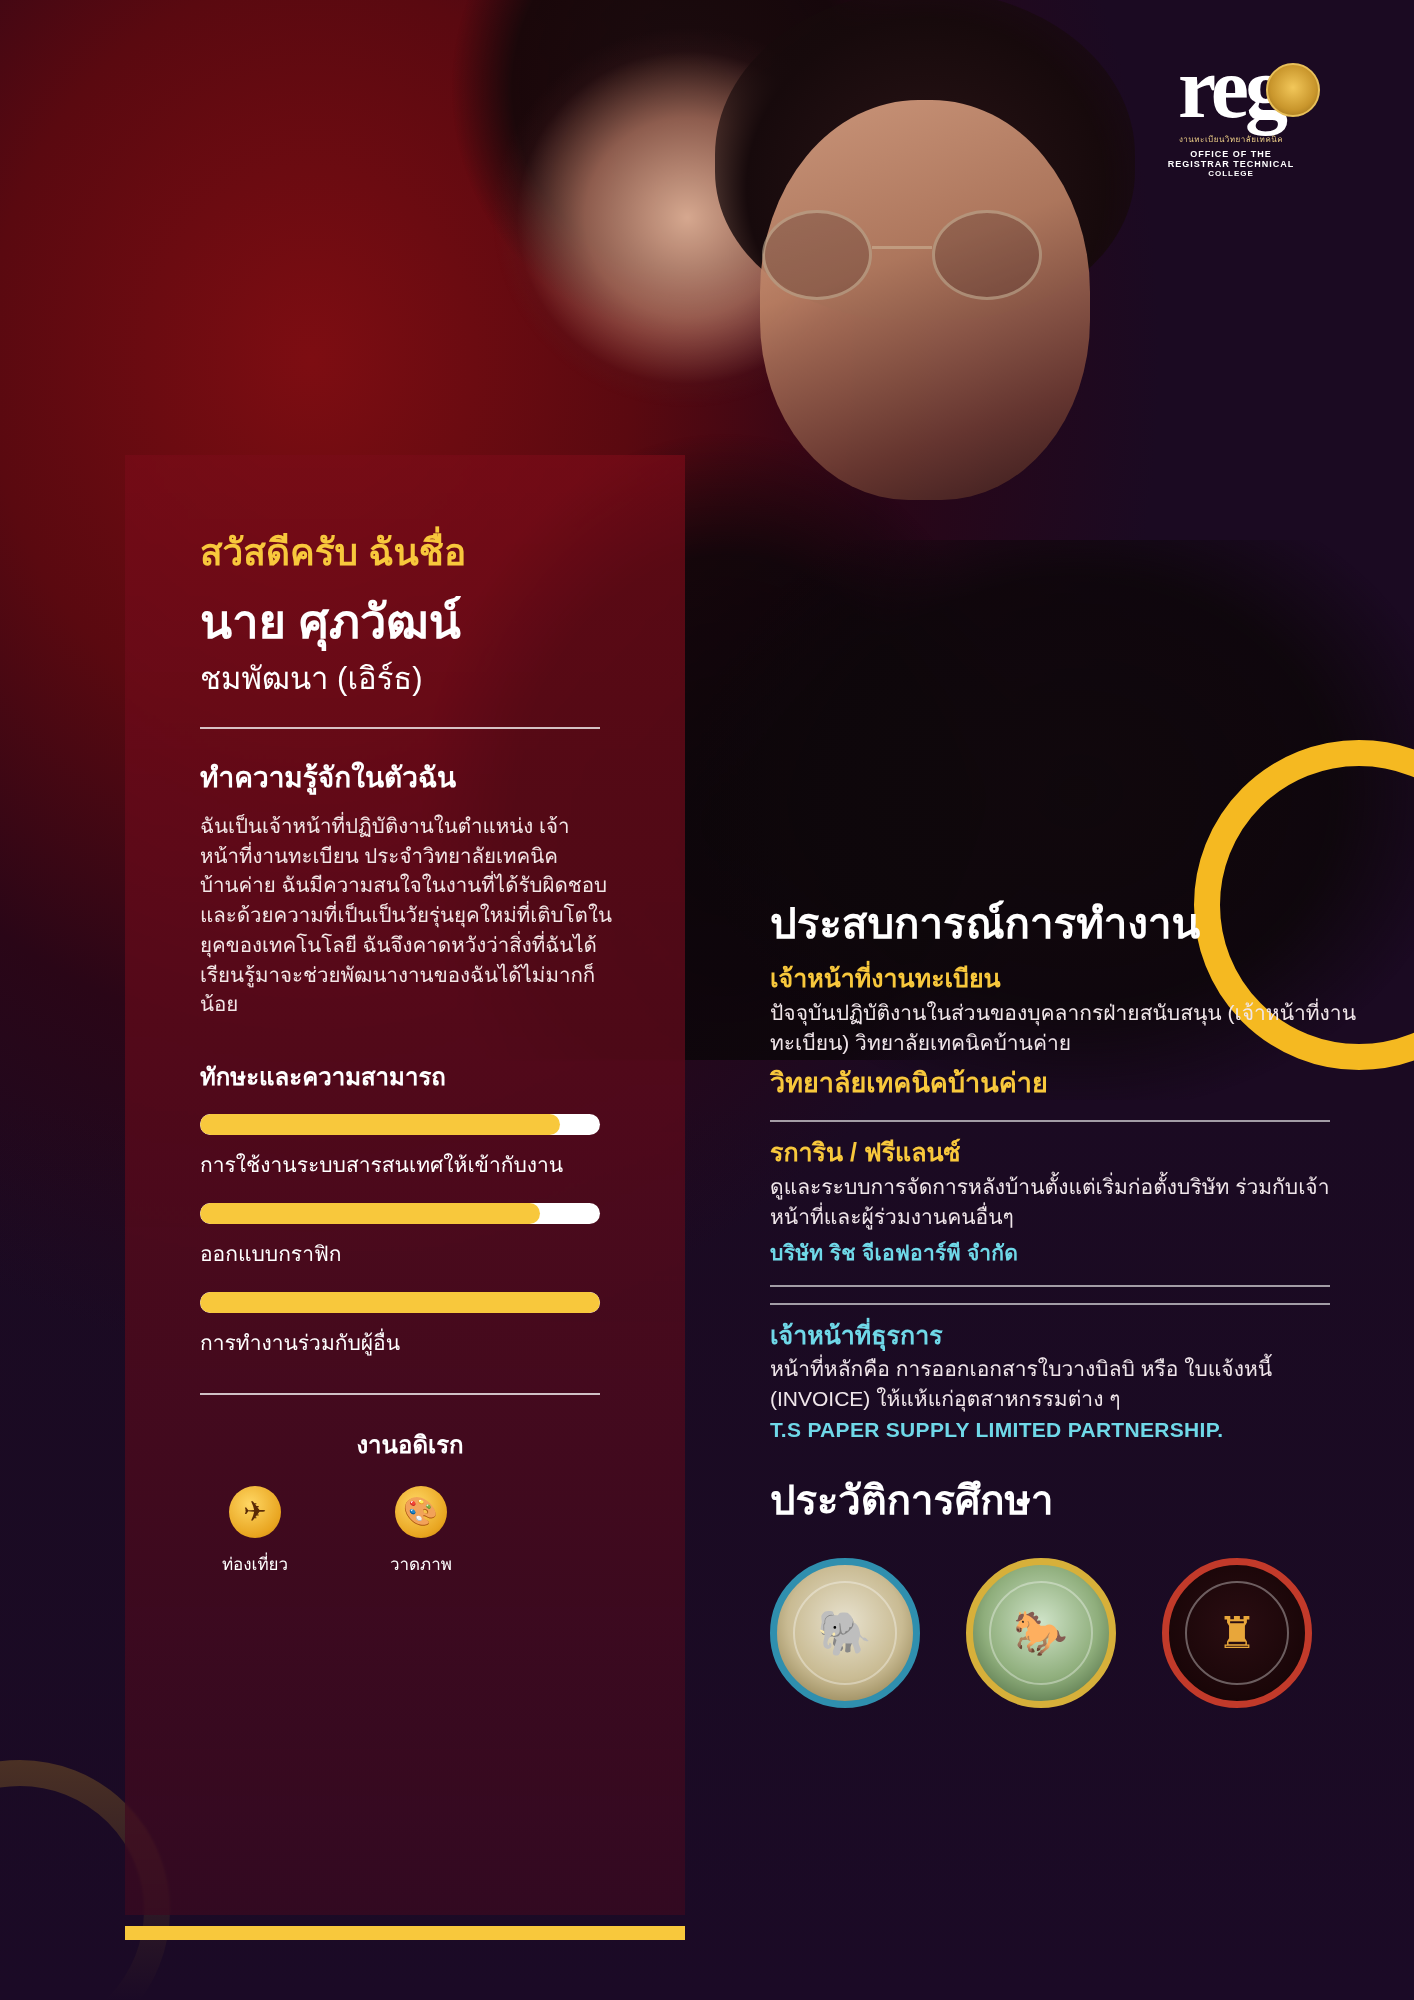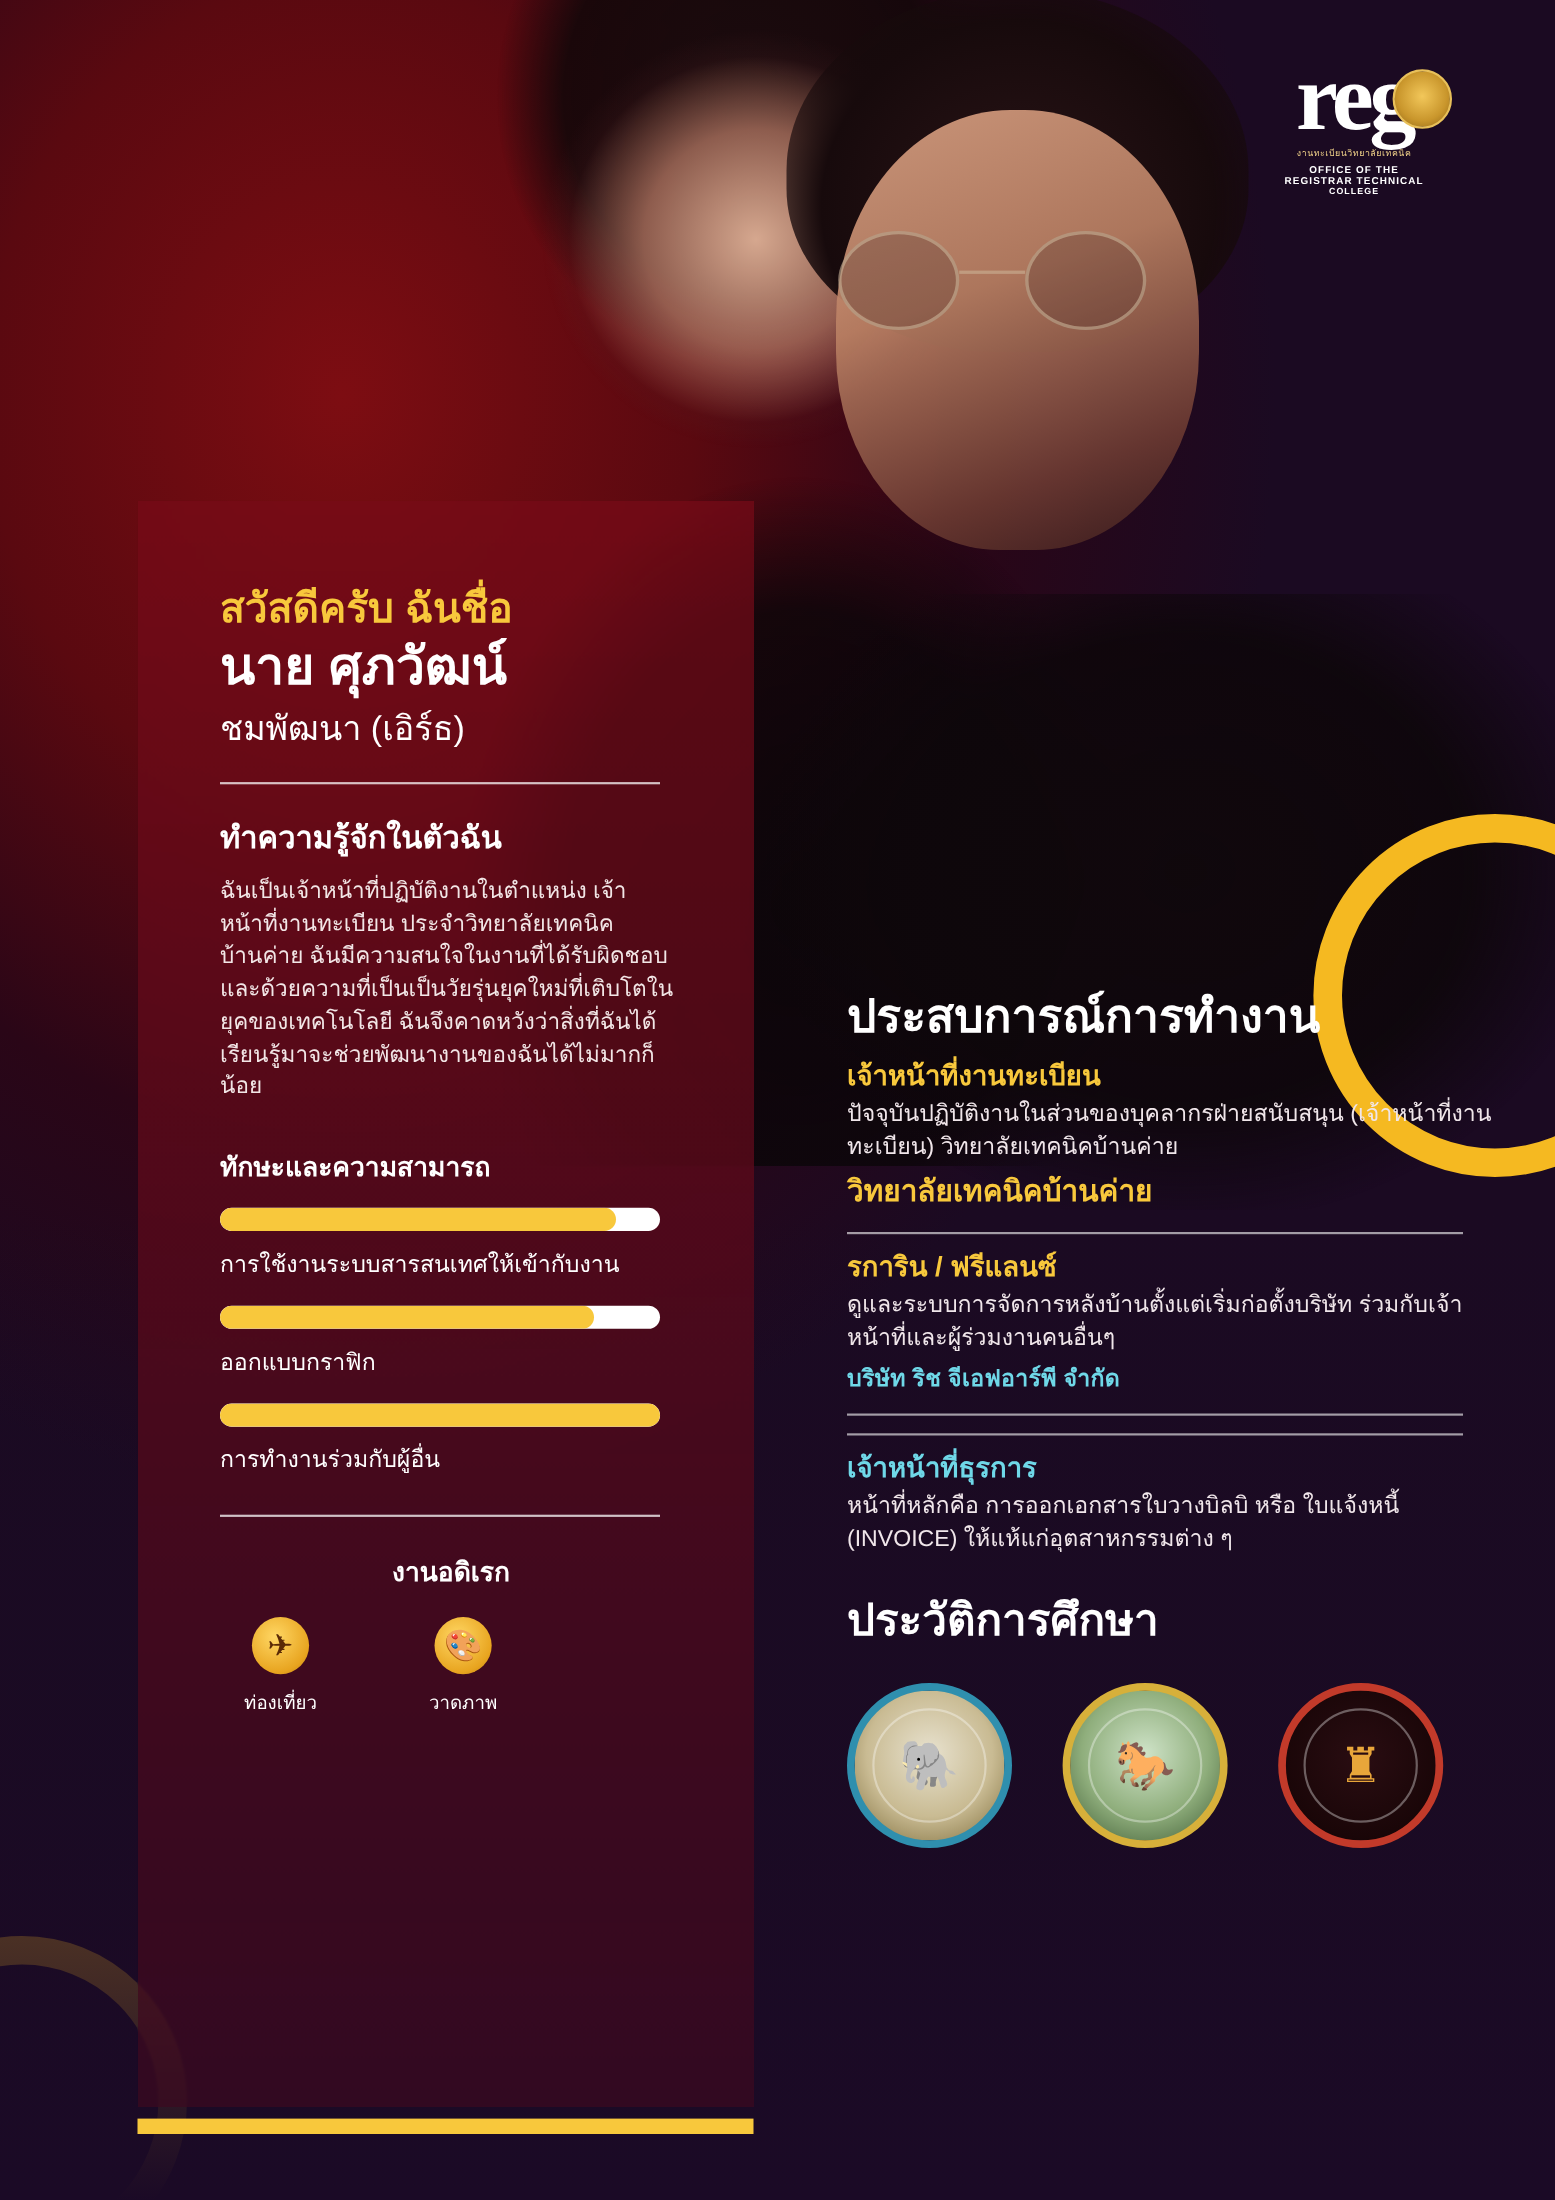--- a/index.html
+++ b/index.html
@@ -108,21 +108,21 @@
   .logo .sub4 { font-size: 8px; font-weight: 700; letter-spacing: 1px; }
 
   
   .left-col {
     position: absolute; left: 200px; top: 530px; width: 420px; color: #fff;
   }
   .greet {
     color: #f8c83c; font-size: 37px; font-weight: 700; line-height: 1.25;
   }
   .name {
-    color: #ffffff; font-size: 47px; font-weight: 700; line-height: 1.2; margin-top: 2px;
+    color: #ffffff; font-size: 47px; font-weight: 700; line-height: 1.2; margin-top: 18px;
   }
   .nickname {
     color: #ffffff; font-size: 31px; font-weight: 400; line-height: 1.3; margin-top: 8px;
   }
   .hr-line { height: 2px; background: rgba(255,255,255,.75); margin: 28px 0 26px 0; width: 400px; }
 
   .sec-title {
     color: #ffffff; font-size: 28px; font-weight: 700; margin-bottom: 12px;
   }
   .about-text {
@@ -290,20 +290,21 @@
       <div class="job-desc">ดูและระบบการจัดการหลังบ้านตั้งแต่เริ่มก่อตั้งบริษัท ร่วมกับเจ้าหน้าที่และผู้ร่วมงานคนอื่นๆ</div>
       <div class="job-org cyan">บริษัท ริช จีเอฟอาร์พี จำกัด</div>
     </div>
 
     <div class="job-sep"></div>
 
     <div class="job-sep"></div>
     <div class="job">
       <div class="job-role cyan">เจ้าหน้าที่ธุรการ</div>
       <div class="job-desc">หน้าที่หลักคือ การออกเอกสารใบวางบิลบิ หรือ ใบแจ้งหนี้ (INVOICE) ให้แห้แก่อุตสาหกรรมต่าง ๆ</div>
+      <div class="job-org cyan">T.S PAPER SUPPLY LIMITED PARTNERSHIP.</div>
     </div>
 
     <div class="edu-title">ประวัติการศึกษา</div>
     <div class="edu-row">
       <div class="crest c1">
         <div class="inner"></div>
         <div class="glyph">🐘</div>
       </div>
       <div class="crest c2">
         <div class="inner"></div>

